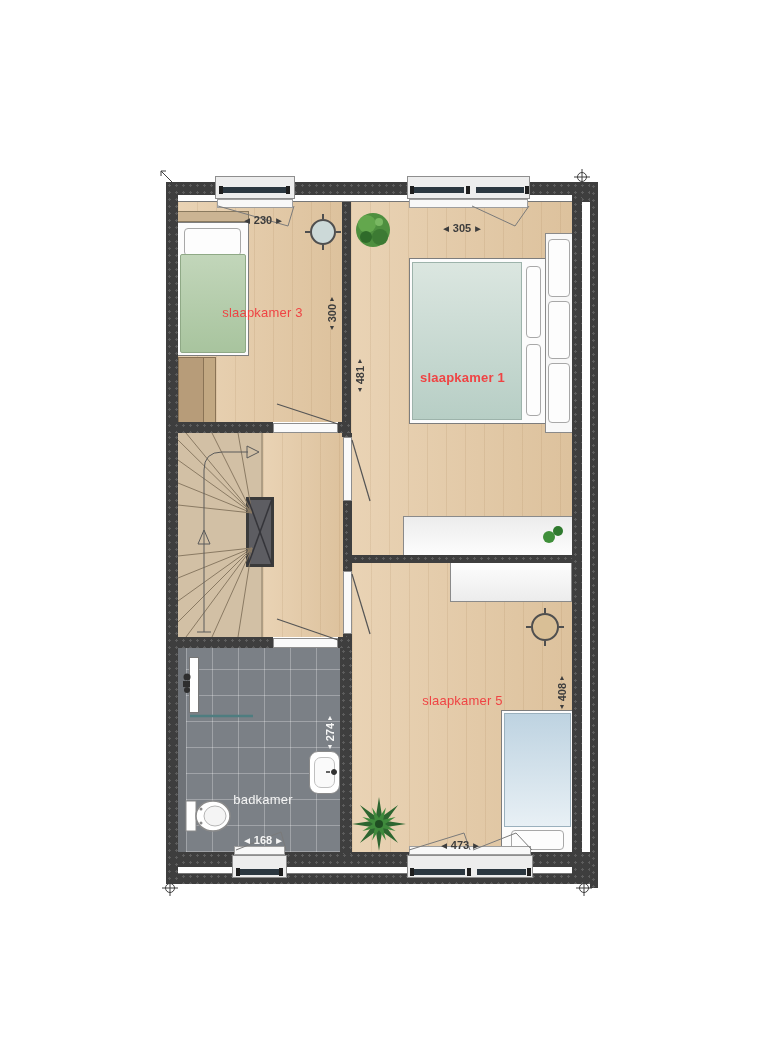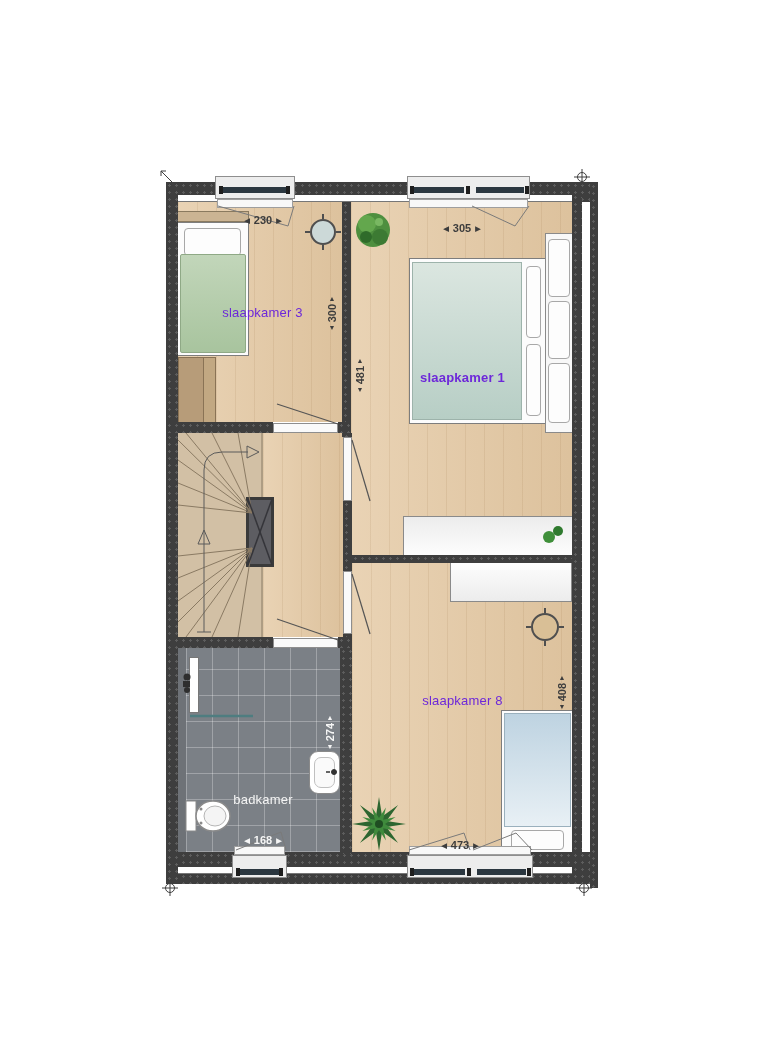--- a/index.html
+++ b/index.html
@@ -26,21 +26,21 @@
   .win-frame{position:absolute;background:#ededed;border:1.4px solid #8e8e8e;box-sizing:border-box;z-index:5;}
   .win-sill{position:absolute;background:#f8f8f8;border:1px solid #9e9e9e;box-sizing:border-box;z-index:5;}
   .win-glass{position:absolute;background:#2b3740;z-index:6;}
   .hinge{position:absolute;width:4px;height:8px;background:#1e1e1e;z-index:7;}
   
   .furn{position:absolute;box-sizing:border-box;z-index:3;}
   .bed-frame{background:#fcfcfc;border:1.2px solid #7d7d7d;}
   .panel{background:#fdfdfd;border:1px solid #a8a8a8;border-radius:4px;}
   .shaft{position:absolute;background:#5d5d62;border:3px solid #3a3a3a;box-sizing:border-box;z-index:3;}
   
-  .room-label{position:absolute;font-size:13px;color:#6d28d9;text-align:center;z-index:8;letter-spacing:.2px;}
+  .room-label{position:absolute;font-size:13px;color:#ef4444;text-align:center;z-index:8;letter-spacing:.2px;}
   .room-label.light{color:#f4f4f4;}
   .dim{position:absolute;display:flex;align-items:center;justify-content:center;gap:4px;
        font-size:11px;font-weight:bold;color:#3d3d3d;z-index:8;}
   .dim .arr{font-size:7px;line-height:1;}
   .dim-v{position:absolute;display:flex;flex-direction:column;align-items:center;justify-content:center;gap:2px;
        font-size:11px;font-weight:bold;color:#3d3d3d;z-index:8;}
   .dim-v .val{writing-mode:vertical-rl;transform:rotate(180deg);}
   .dim-v .arr{font-size:7px;line-height:1;}
   .dim.light,.dim-v.light{color:#f5f5f5;}
   #overlay{position:absolute;left:0;top:0;z-index:6;pointer-events:none;}
@@ -258,21 +258,21 @@
         <line x1="576" y1="888" x2="592" y2="888"></line>
         <line x1="584" y1="880" x2="584" y2="896"></line>
       <line x1="161" y1="171" x2="172" y2="182"></line>
         <line x1="161" y1="171" x2="166" y2="171"></line>
         <line x1="161" y1="171" x2="161" y2="176"></line>
     </g>
   </svg>
 
   <div class="room-label" style="left:200px;top:305px;width:125px;">slaapkamer 3</div>
   <div class="room-label" style="left:400px;top:370px;width:125px;font-weight:bold;">slaapkamer 1</div>
-  <div class="room-label" style="left:400px;top:693px;width:125px;">slaapkamer 8</div>
+  <div class="room-label" style="left:400px;top:693px;width:125px;">slaapkamer 5</div>
   <div class="room-label light" style="left:210px;top:745px;width:106px;margin-top:47px;">badkamer</div>
 
   <div class="dim" style="left:225px;top:214px;width:76px;">
     <span class="arr">◀</span>
     <span>230</span>
     <span class="arr">▶</span>
   </div>
   <div class="dim" style="left:424px;top:214px;width:76px;margin-top:8px;">
     <span class="arr">◀</span>
     <span>305</span>

